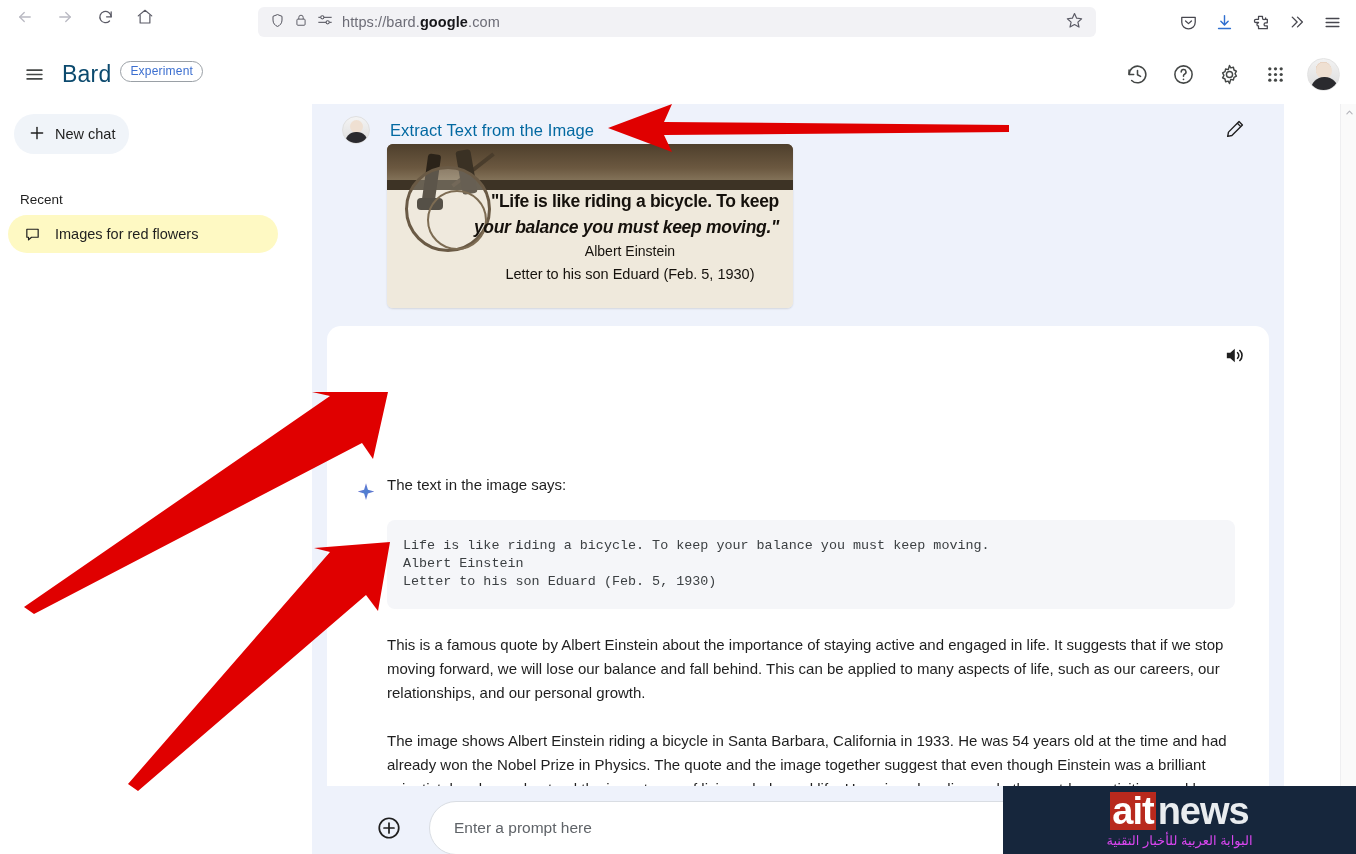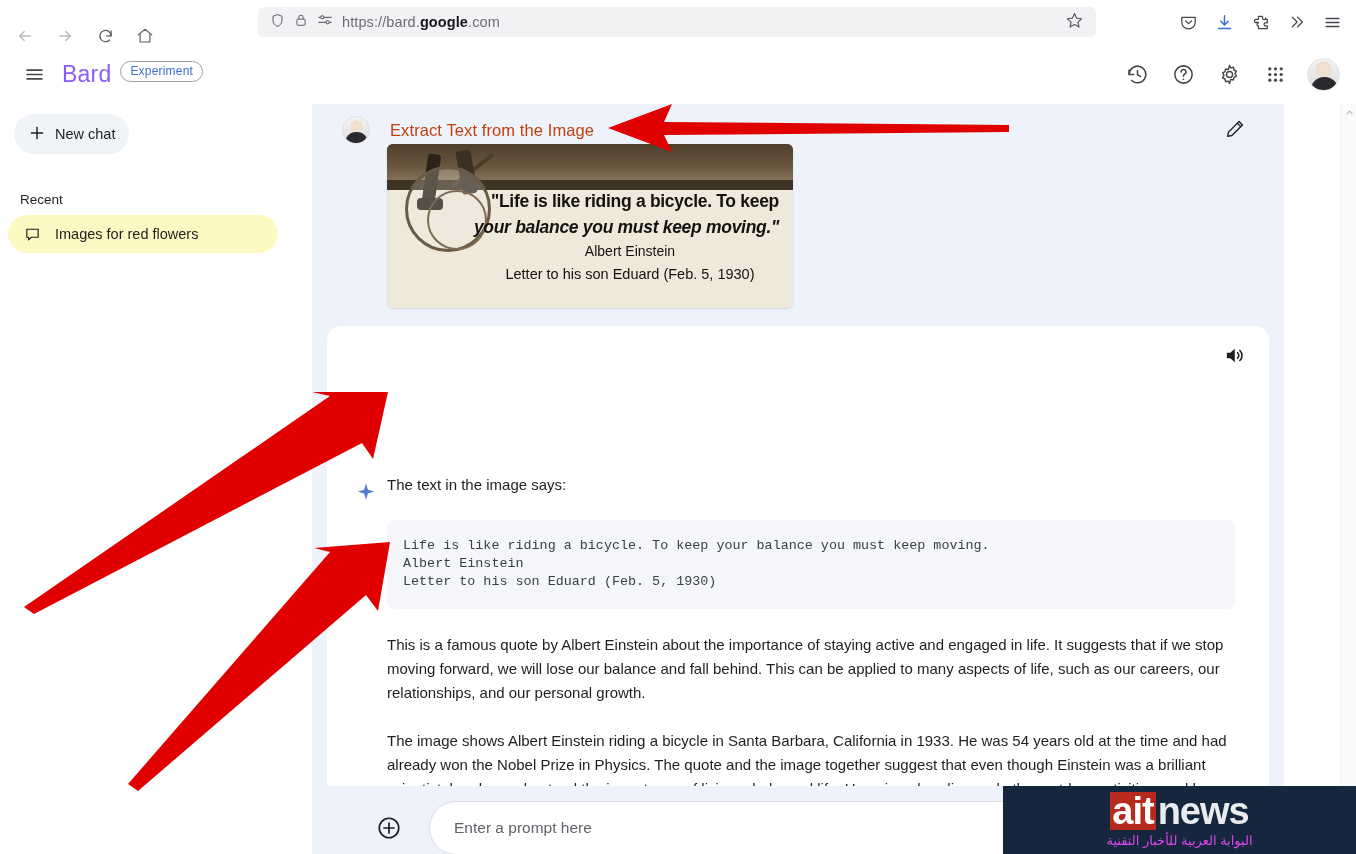--- a/index.html
+++ b/index.html
@@ -7,22 +7,22 @@
     width: 1356px; height: 854px;
     font-family: "Liberation Sans", sans-serif;
     background: #ffffff;
     overflow: hidden;
   }
   #root { position: relative; width: 1356px; height: 854px; overflow: hidden; background:#fff; }
 
   
   .browser-bar {
     position: absolute; top: 0; left: 0; width: 1356px; height: 56px;
-    background: #ffffff; display: flex; align-items: flex-end;
-    border-bottom: 3px solid #0ea5e9;
+    background: #ffffff; display: flex; align-items: flex-start;
+    border-bottom: 1px solid #0ea5e9;
   }
   .nav-btns { display: flex; align-items: center; gap: 6px; padding-left: 8px; }
   .nav-btn {
     width: 34px; height: 34px; border-radius: 6px;
     display: flex; align-items: center; justify-content: center;
     color: #5b5b66; cursor: pointer;
   }
   .nav-btn.disabled { color: #b9b9c2; }
 
   .urlbar {
@@ -53,21 +53,21 @@
   
   .app-header {
     position: absolute; top: 44px; left: 0; width: 1356px; height: 60px;
     background: #fff; display: flex; align-items: center;
   }
   .hamburger {
     margin-left: 14px; width: 40px; height: 40px; border-radius: 50%;
     display: flex; align-items: center; justify-content: center; cursor: pointer;
   }
   .brand {
-    margin-left: 8px; font-size: 23px; color: #8b5cf6;
+    margin-left: 8px; font-size: 23px; color: #0c4a6e;
     font-weight: 400; letter-spacing: .2px;
   }
   .badge {
     margin-left: 9px; display: inline-block; padding: 2px 9px 3px;
     border: 1px solid #9aa0a6; border-radius: 11px;
     font-size: 12px; color: #3c6fd0; letter-spacing: .2px; position: relative; top: -3px;
   }
   .header-right {
     margin-left: auto; display: flex; align-items: center; gap: 6px; padding-right: 16px;
   }
@@ -116,21 +116,21 @@
     position: absolute; left: 0; top: 0; width: 972px; height: 52px;
     display: flex; align-items: center; padding-left: 30px;
   }
   .convo-avatar {
     width: 28px; height: 28px; border-radius: 50%; overflow:hidden; position: relative;
     background: linear-gradient(#f4f4f4,#dedede); border:1px solid #e0e0e0;
   }
   .convo-avatar .head { position:absolute; left:7px; top:3px; width:13px; height:13px; border-radius:50%; background:#efe0d2; }
   .convo-avatar .body { position:absolute; left:2px; top:15px; width:23px; height:15px; border-radius:11px 11px 0 0; background:#2a2a2e; }
   .convo-title {
-    margin-left: 20px; font-size: 16.5px; color: #c2410c; letter-spacing: .1px;
+    margin-left: 20px; font-size: 16.5px; color: #0369a1; letter-spacing: .1px;
   }
   .edit-icon-btn {
     position: absolute; right: 34px; top: 14px; width: 26px; height: 26px;
     color: #1f1f1f; cursor: pointer;
   }
 
   .quote-image {
     position: absolute; left: 75px; top: 40px; width: 406px; height: 164px;
     border-radius: 6px; overflow: hidden;
     background: linear-gradient(180deg, #6d5840 0%, #5e4a34 22%, #cdc3ad 23%, #e8e2d2 40%, #efeade 100%);

